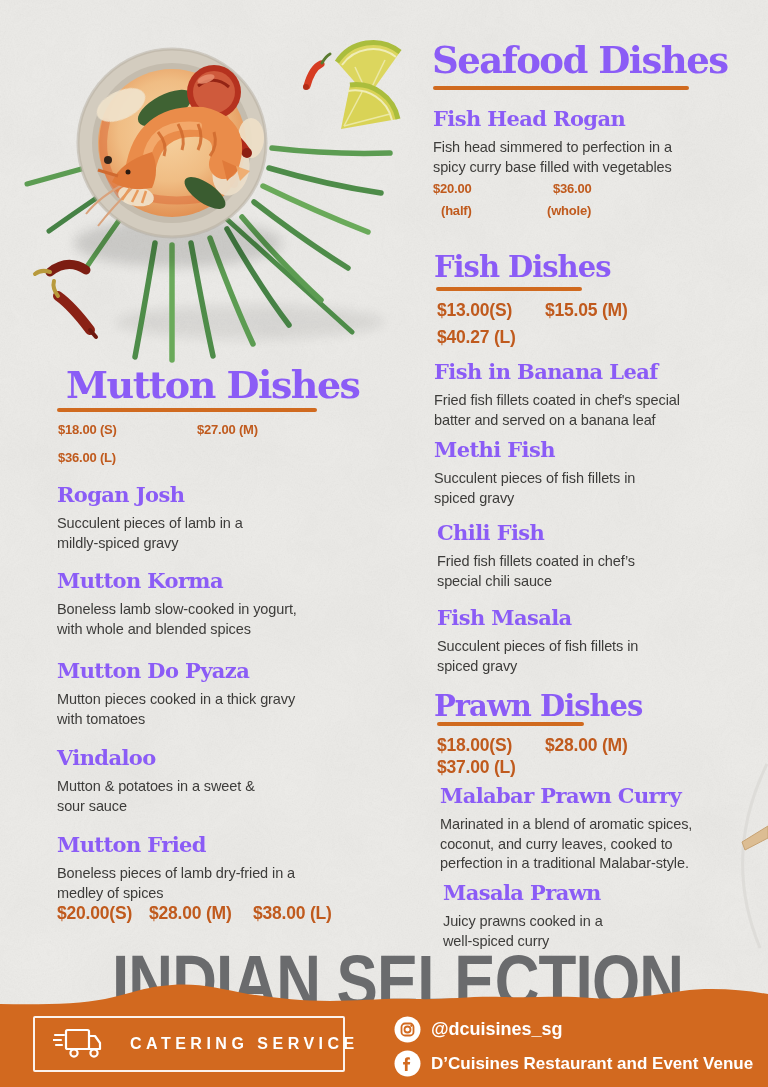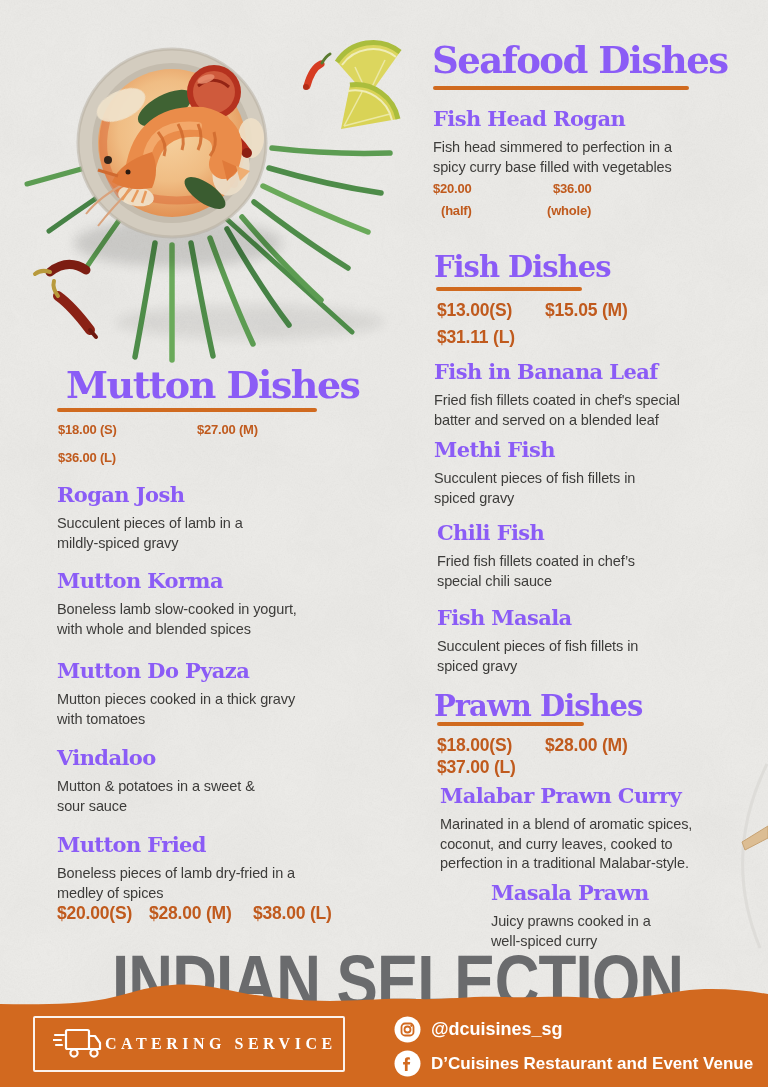--- a/index.html
+++ b/index.html
@@ -184,26 +184,26 @@
   </div>
   <div class="abs price price-lg" style="left:433px;top:181px;">$20.00</div>
   <div class="abs price price-lg" style="left:441px;top:203px;">(half)</div>
   <div class="abs price price-lg" style="left:553px;top:181px;">$36.00</div>
   <div class="abs price price-lg" style="left:547px;top:203px;">(whole)</div>
 
   <div class="abs serif title-sm" style="left:434px;top:253px;">Fish Dishes</div>
   <div class="abs rule" style="left:436px;top:287px;width:146px;"></div>
   <div class="abs price" style="left:437px;top:300px;">$13.00(S)</div>
   <div class="abs price" style="left:545px;top:300px;">$15.05 (M)</div>
-  <div class="abs price" style="left:437px;top:327px;">$31.11 (L)</div>
+  <div class="abs price" style="left:437px;top:327px;">$40.27 (L)</div>
 
   <div class="abs" style="left:434px;top:361px;">
     <div class="serif dish-name">Fish in Banana Leaf</div>
     <div class="desc">Fried fish fillets coated in chef's special
-batter and served on a blended leaf</div>
+batter and served on a banana leaf</div>
   </div>
   <div class="abs" style="left:434px;top:439px;">
     <div class="serif dish-name">Methi Fish</div>
     <div class="desc">Succulent pieces of fish fillets in
 spiced gravy</div>
   </div>
   <div class="abs" style="left:437px;top:522px;">
     <div class="serif dish-name">Chili Fish</div>
     <div class="desc">Fried fish fillets coated in chef’s
 special chili sauce</div>
@@ -219,21 +219,21 @@
   <div class="abs price" style="left:437px;top:735px;">$18.00(S)</div>
   <div class="abs price" style="left:545px;top:735px;">$28.00 (M)</div>
   <div class="abs price" style="left:437px;top:757px;">$37.00 (L)</div>
 
   <div class="abs" style="left:440px;top:785px;">
     <div class="serif dish-name">Malabar Prawn Curry</div>
     <div class="desc">Marinated in a blend of aromatic spices,
 coconut, and curry leaves, cooked to
 perfection in a traditional Malabar-style.</div>
   </div>
-  <div class="abs" style="left:443px;top:882px;margin-left:48px;">
+  <div class="abs" style="left:443px;top:882px;">
     <div class="serif dish-name">Masala Prawn</div>
     <div class="desc">Juicy prawns cooked in a
 well-spiced curry</div>
   </div>
 
   <div class="abs serif title-lg" style="left:66px;top:366px;font-size:38px;">Mutton Dishes</div>
   <div class="abs rule" style="left:57px;top:408px;width:260px;"></div>
   <div class="abs price price-lg" style="left:58px;top:422px;">$18.00 (S)</div>
   <div class="abs price price-lg" style="left:197px;top:422px;">$27.00 (M)</div>
   <div class="abs price price-lg" style="left:58px;top:450px;">$36.00 (L)</div>
@@ -278,21 +278,21 @@
       <g stroke="#ffffff" stroke-width="2.2" fill="none" stroke-linecap="round" stroke-linejoin="round">
         <rect x="13" y="6" width="23" height="19" rx="1.5"></rect>
         <path d="M36,12 h6 l5,7 v6 h-11"></path>
         <circle cx="21" cy="29" r="3.6"></circle>
         <circle cx="41" cy="29" r="3.6"></circle>
         <path d="M2,11 h9"></path>
           <path d="M0,16 h8"></path>
           <path d="M3,21 h6"></path>
       </g>
     </svg>
-    <span class="catering-label" style="margin-left:2px;font-family:Liberation Serif, serif;">CATERING SERVICE</span>
+    <span class="catering-label" style="margin-left:27px;">CATERING SERVICE</span>
   </div>
 
   <div class="abs social-row" style="left:394px;top:1016px;">
     <svg width="27" height="27" viewBox="0 0 27 27">
       <circle cx="13.5" cy="13.5" r="13" fill="#ffffff"></circle>
       <rect x="7.5" y="7.5" width="12" height="12" rx="3.5" fill="none" stroke="#d2691f" stroke-width="1.8"></rect>
       <circle cx="13.5" cy="13.5" r="3" fill="none" stroke="#d2691f" stroke-width="1.8"></circle>
       <circle cx="17.3" cy="9.8" r="1.1" fill="#d2691f"></circle>
     </svg>
     <span class="footer-text ig-text">@dcuisines_sg</span>

